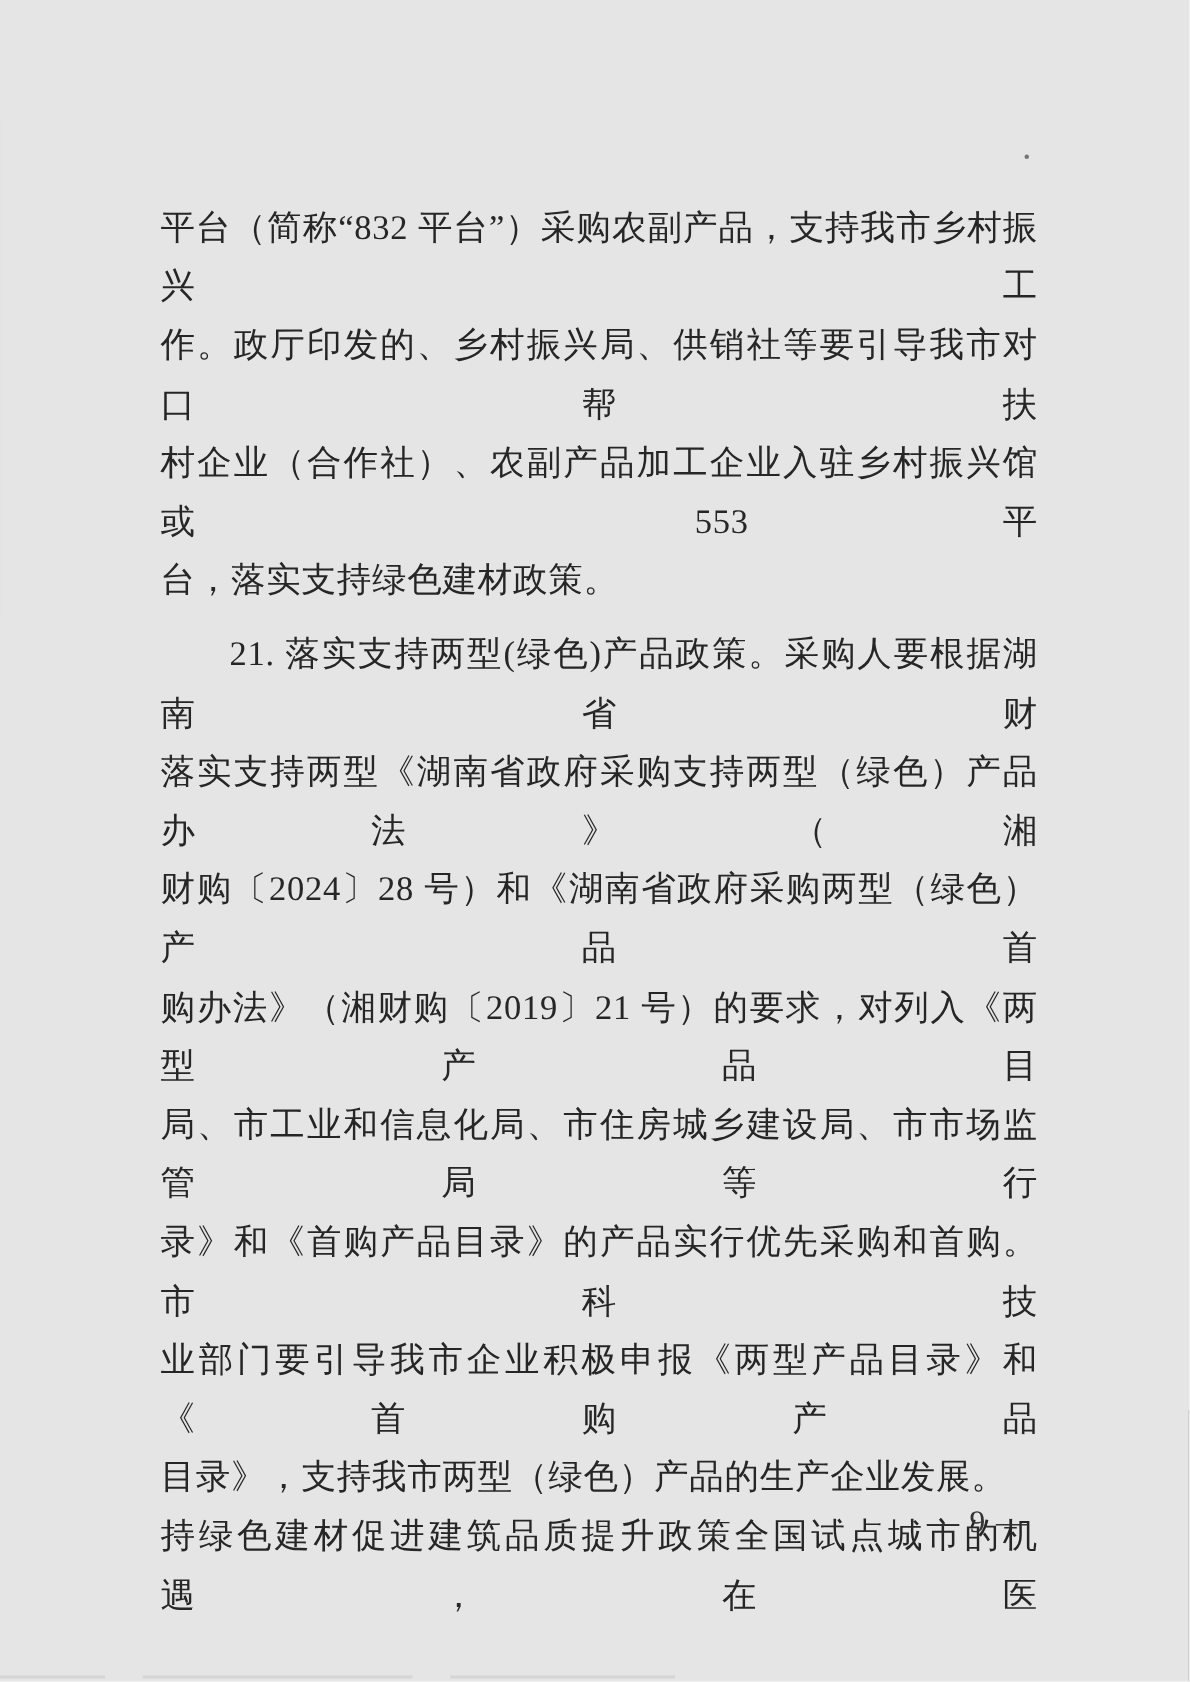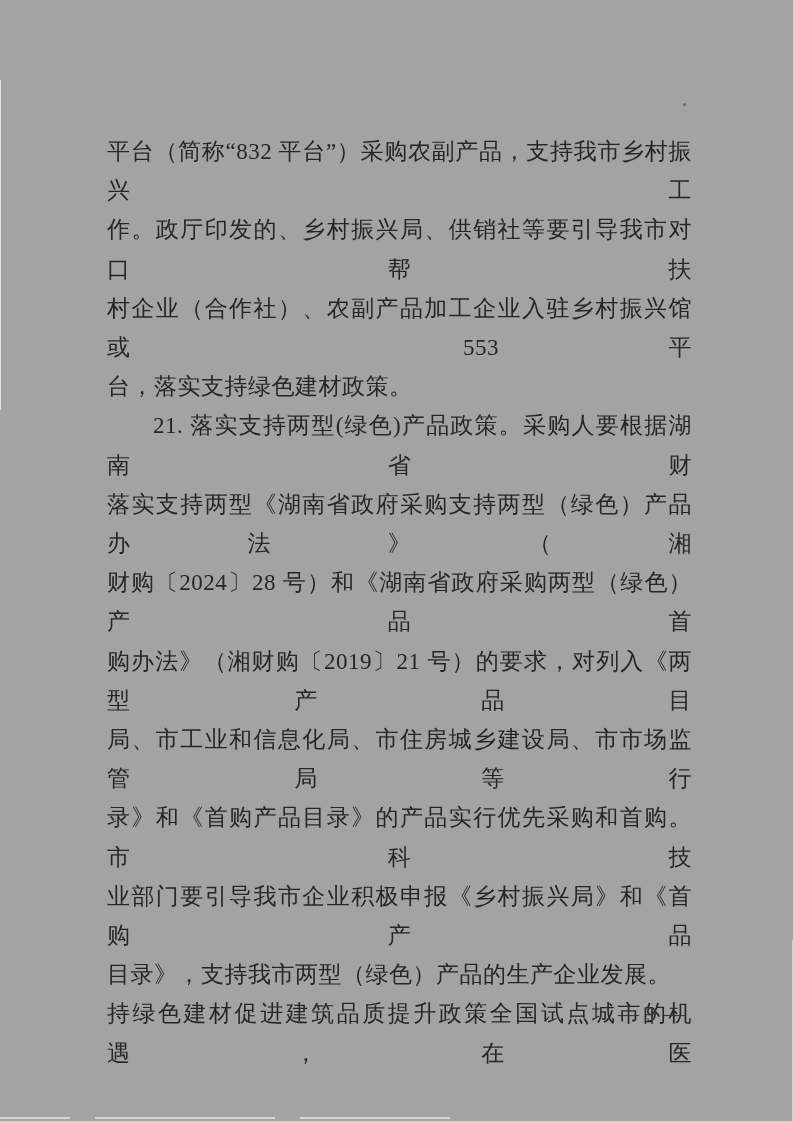--- a/index.html
+++ b/index.html
@@ -4,21 +4,21 @@
 <style>
   html, body {
     margin: 0;
     padding: 0;
     background: #ffffff;
   }
   .page {
     position: relative;
     width: 793px;
     height: 1121px;
-    background: #a3a3a3;
+    background: #e5e5e5;
     overflow: hidden;
     font-family: "Liberation Serif", "DejaVu Serif", serif;
     color: #262626;
   }
   .doc-body {
     position: absolute;
     left: 107px;
     top: 132px;
     width: 585px;
     font-size: 23px;
@@ -30,20 +30,21 @@
     text-align: justify;
     text-align-last: justify;
     white-space: normal;
     min-height: 39.2px;
   }
   .line.last {
     text-align-last: left;
   }
   .line.indent {
     text-indent: 46px;
+    margin-top: 10px;
   }
   .page-number {
     position: absolute;
     top: 1002px;
     right: 107px;
     font-size: 21px;
     letter-spacing: 1px;
     color: #333333;
     font-family: "Liberation Serif", "DejaVu Serif", serif;
   }
@@ -95,21 +96,21 @@
         <div class="line">村企业（合作社）、农副产品加工企业入驻乡村振兴馆或 553 平</div>
         <div class="line last">台，落实支持绿色建材政策。</div>
       </div>
       <div class="paragraph">
         <div class="line indent">21. 落实支持两型(绿色)产品政策。采购人要根据湖南省财</div>
         <div class="line">落实支持两型《湖南省政府采购支持两型（绿色）产品办法》（湘</div>
         <div class="line">财购〔2024〕28 号）和《湖南省政府采购两型（绿色）产品首</div>
         <div class="line">购办法》（湘财购〔2019〕21 号）的要求，对列入《两型产品目</div>
         <div class="line">局、市工业和信息化局、市住房城乡建设局、市市场监管局等行</div>
         <div class="line">录》和《首购产品目录》的产品实行优先采购和首购。市科技</div>
-        <div class="line">业部门要引导我市企业积极申报《乡村振兴局》和《首购产品</div>
+        <div class="line">业部门要引导我市企业积极申报《两型产品目录》和《首购产品</div>
         <div class="line last">目录》，支持我市两型（绿色）产品的生产企业发展。</div>
       </div>
       <div class="paragraph">
         <div class="line">持绿色建材促进建筑品质提升政策全国试点城市的机遇，在医</div>
       </div>
     </div>
   <div class="page-number">— 9 —</div>
   <div class="speck"></div>
   <div class="edge-right"></div>
   <div class="edge-left"></div>

